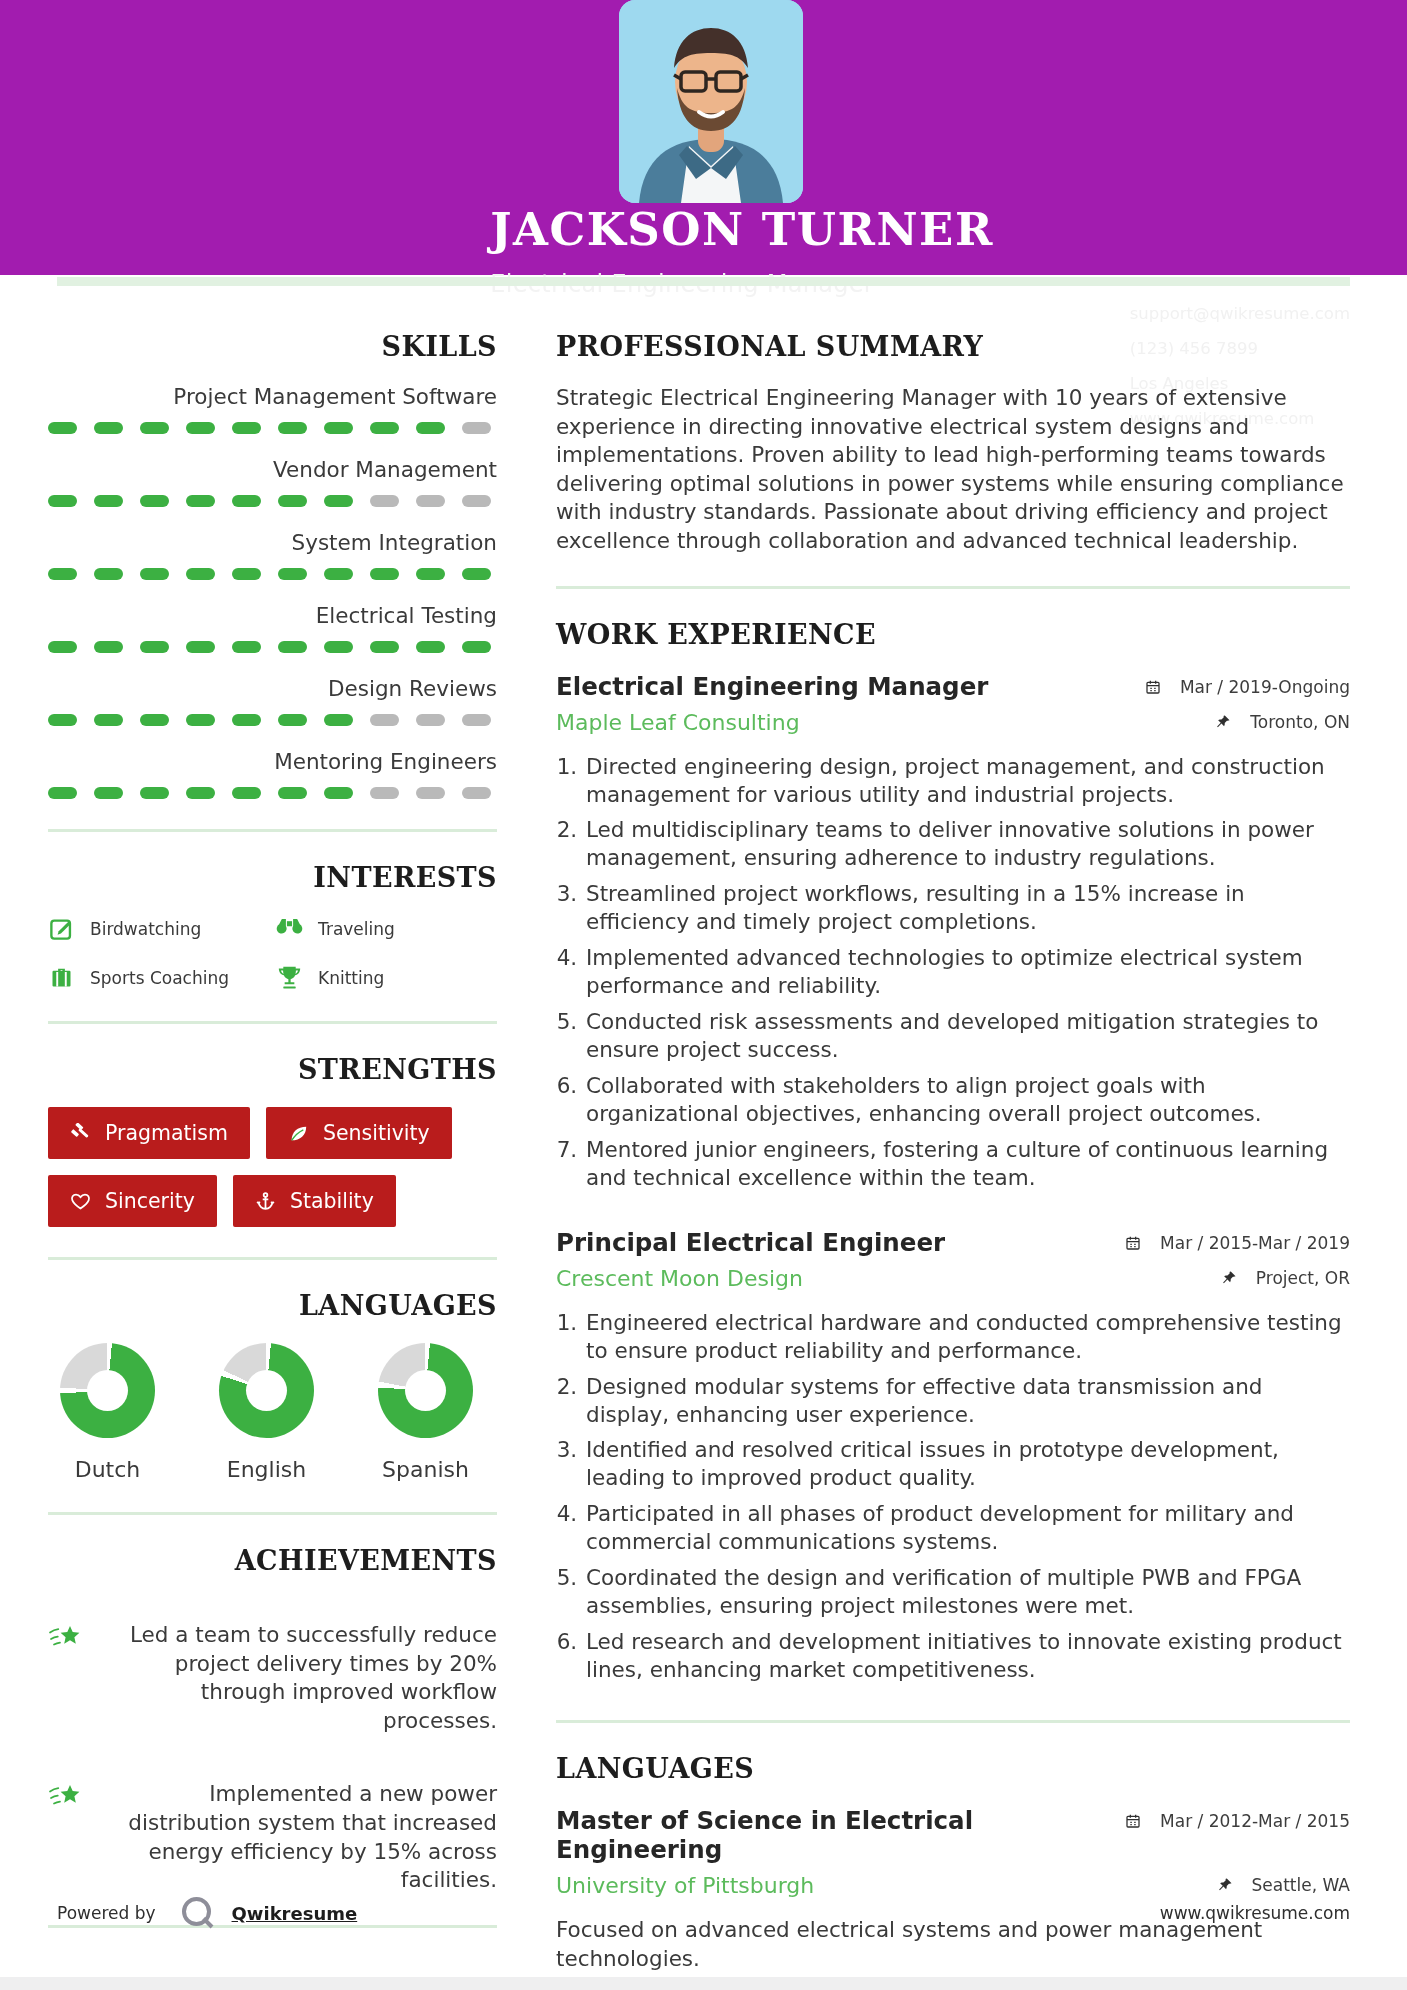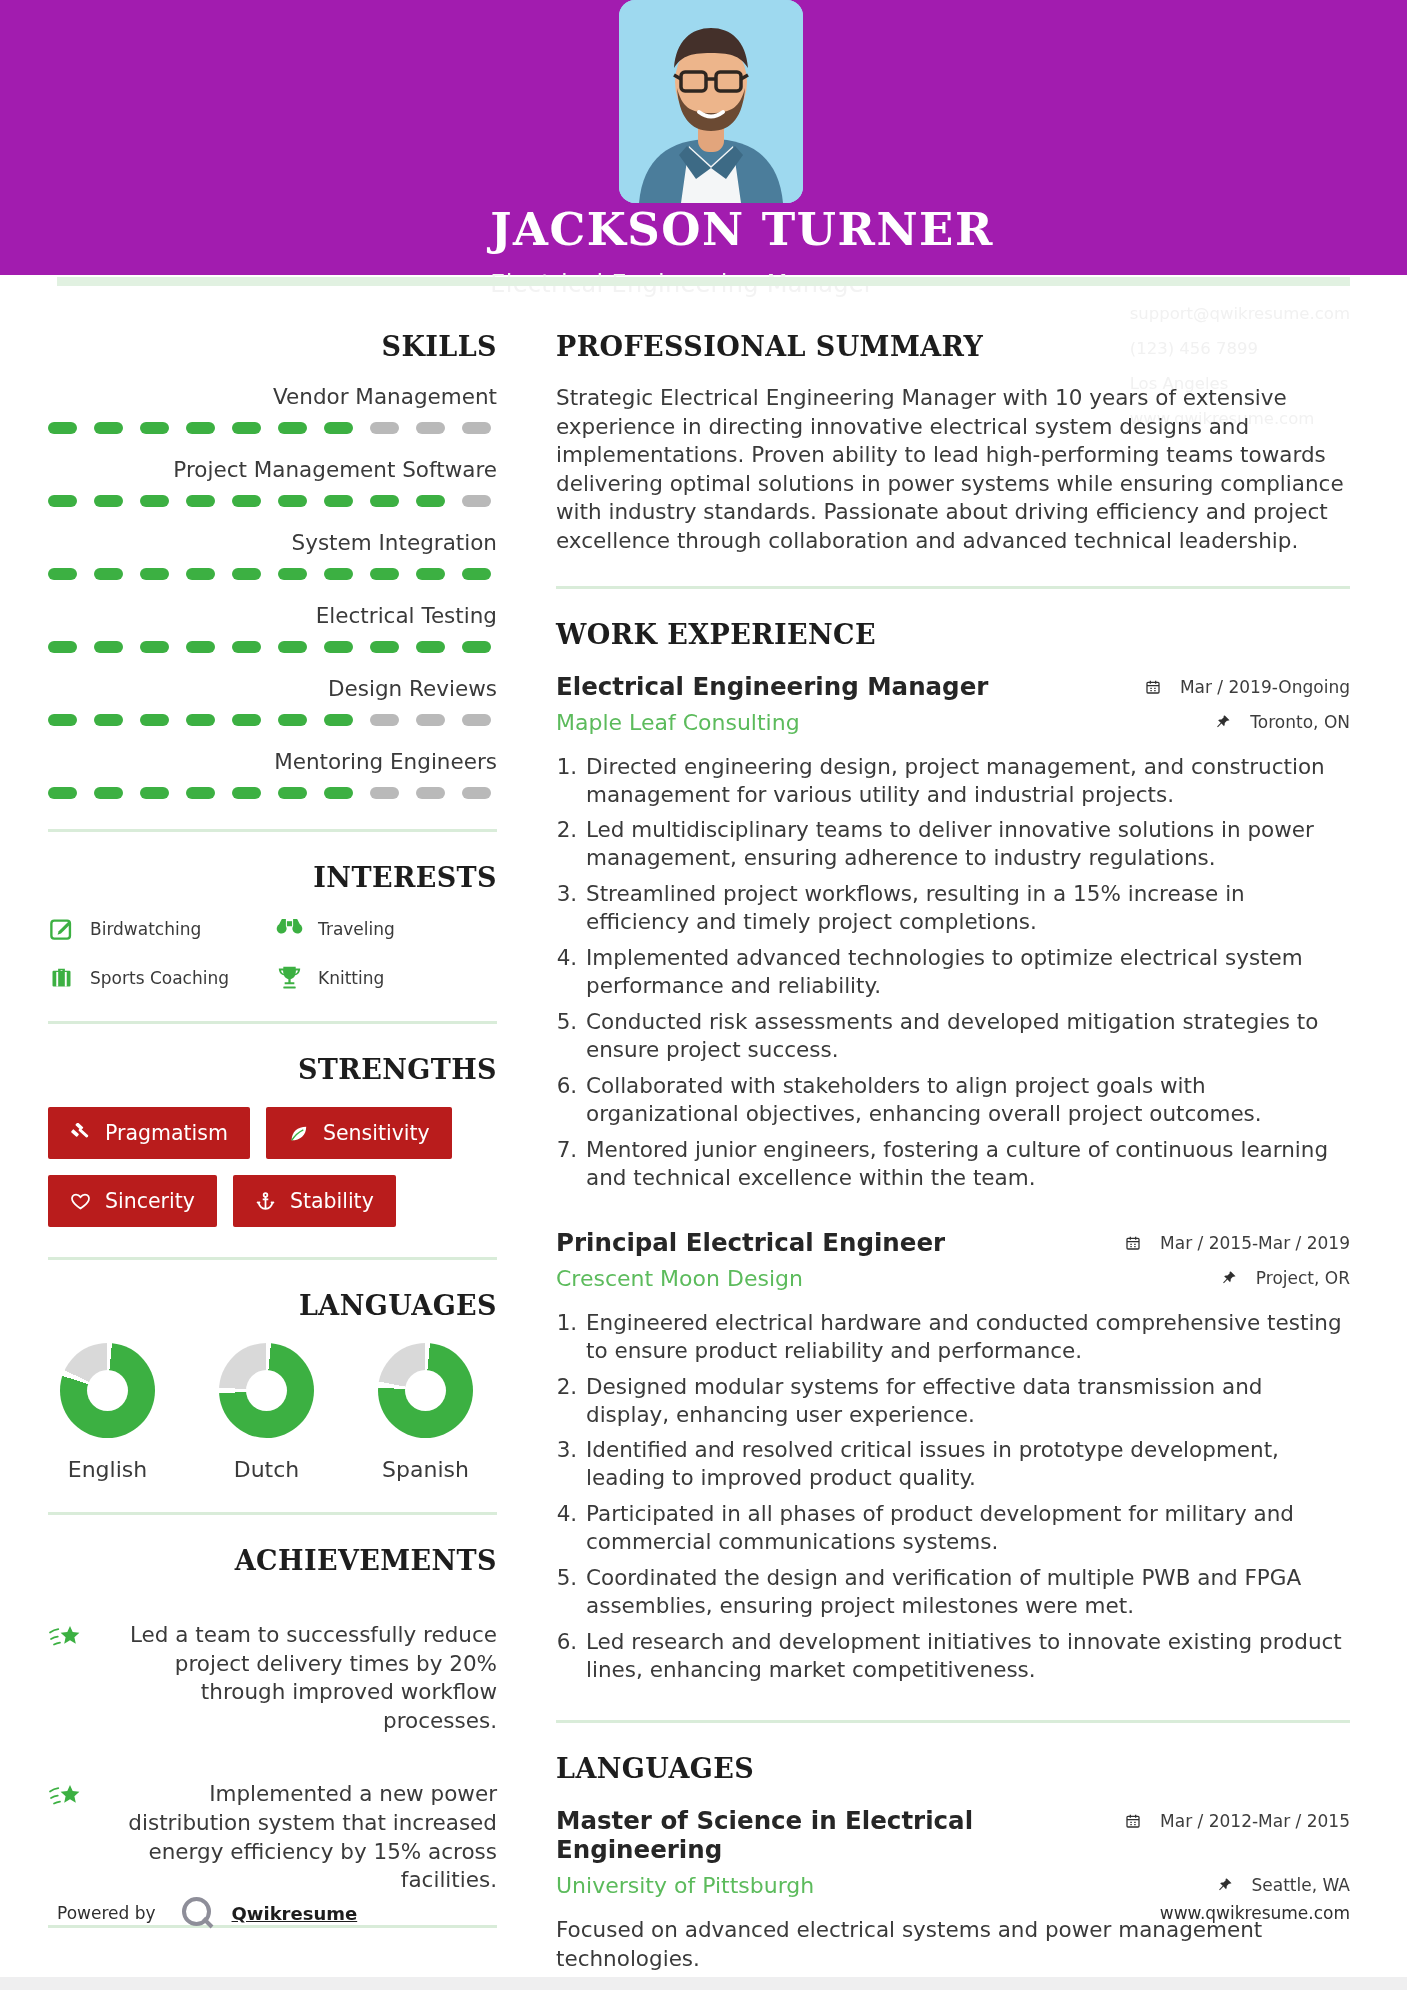--- a/index.html
+++ b/index.html
@@ -155,46 +155,46 @@
   </div>
   <div class="accentbar"></div>
 
   <div class="main">
 
     <aside class="leftcol">
       <section>
         <h2>SKILLS</h2>
         <div id="skills">
             <div class="skill">
+              <div class="skill-label">Project Management Software</div>
+              <div class="dashes">
+                <span class="dash on"></span>
+                <span class="dash on"></span>
+                <span class="dash on"></span>
+                <span class="dash on"></span>
+                <span class="dash on"></span>
+                <span class="dash on"></span>
+                <span class="dash on"></span>
+                <span class="dash on"></span>
+                <span class="dash on"></span>
+                <span class="dash off"></span>
+              </div>
+            </div>
+            <div class="skill">
               <div class="skill-label">Vendor Management</div>
               <div class="dashes">
                 <span class="dash on"></span>
                 <span class="dash on"></span>
                 <span class="dash on"></span>
                 <span class="dash on"></span>
                 <span class="dash on"></span>
                 <span class="dash on"></span>
                 <span class="dash on"></span>
                 <span class="dash off"></span>
                 <span class="dash off"></span>
-                <span class="dash off"></span>
-              </div>
-            </div>
-            <div class="skill">
-              <div class="skill-label">Project Management Software</div>
-              <div class="dashes">
-                <span class="dash on"></span>
-                <span class="dash on"></span>
-                <span class="dash on"></span>
-                <span class="dash on"></span>
-                <span class="dash on"></span>
-                <span class="dash on"></span>
-                <span class="dash on"></span>
-                <span class="dash on"></span>
-                <span class="dash on"></span>
                 <span class="dash off"></span>
               </div>
             </div>
             <div class="skill">
               <div class="skill-label">System Integration</div>
               <div class="dashes">
                 <span class="dash on"></span>
                 <span class="dash on"></span>
                 <span class="dash on"></span>
                 <span class="dash on"></span>
@@ -338,26 +338,26 @@
               <span>Stability</span>
             </div>
           </div>
       </section>
       <hr class="sep">
 
       <section>
         <h2>LANGUAGES</h2>
         <div class="langs" id="langs">
             <div class="lang">
+              <div class="donut" style="background: conic-gradient(rgb(255, 255, 255) 0%, rgb(255, 255, 255) 1.5%, rgb(60, 176, 66) 1.5%, rgb(60, 176, 66) 74%, rgb(255, 255, 255) 74%, rgb(255, 255, 255) 76%, rgb(217, 217, 217) 76%, rgb(217, 217, 217) 100%);"></div>
+              <div class="lang-label">Dutch</div>
+            </div>
+            <div class="lang">
               <div class="donut" style="background: conic-gradient(rgb(255, 255, 255) 0%, rgb(255, 255, 255) 1.5%, rgb(60, 176, 66) 1.5%, rgb(60, 176, 66) 80%, rgb(255, 255, 255) 80%, rgb(255, 255, 255) 82%, rgb(217, 217, 217) 82%, rgb(217, 217, 217) 100%);"></div>
               <div class="lang-label">English</div>
-            </div>
-            <div class="lang">
-              <div class="donut" style="background: conic-gradient(rgb(255, 255, 255) 0%, rgb(255, 255, 255) 1.5%, rgb(60, 176, 66) 1.5%, rgb(60, 176, 66) 74%, rgb(255, 255, 255) 74%, rgb(255, 255, 255) 76%, rgb(217, 217, 217) 76%, rgb(217, 217, 217) 100%);"></div>
-              <div class="lang-label">Dutch</div>
             </div>
             <div class="lang">
               <div class="donut" style="background: conic-gradient(rgb(255, 255, 255) 0%, rgb(255, 255, 255) 1.5%, rgb(60, 176, 66) 1.5%, rgb(60, 176, 66) 76%, rgb(255, 255, 255) 76%, rgb(255, 255, 255) 78%, rgb(217, 217, 217) 78%, rgb(217, 217, 217) 100%);"></div>
               <div class="lang-label">Spanish</div>
             </div>
           </div>
       </section>
       <hr class="sep">
 
       <section>

